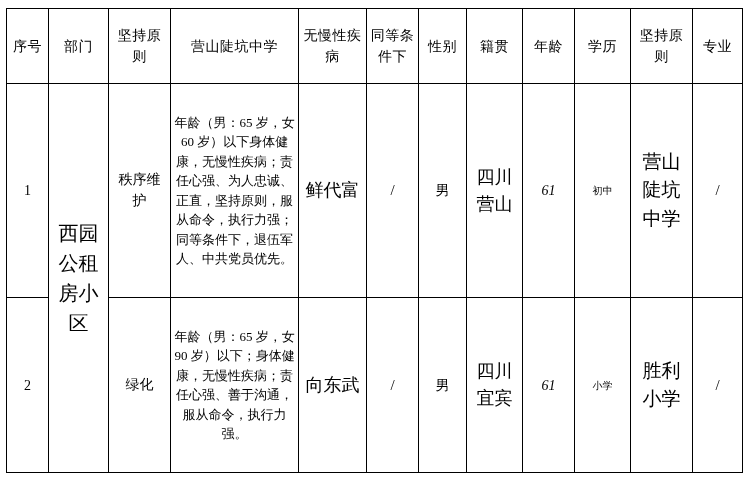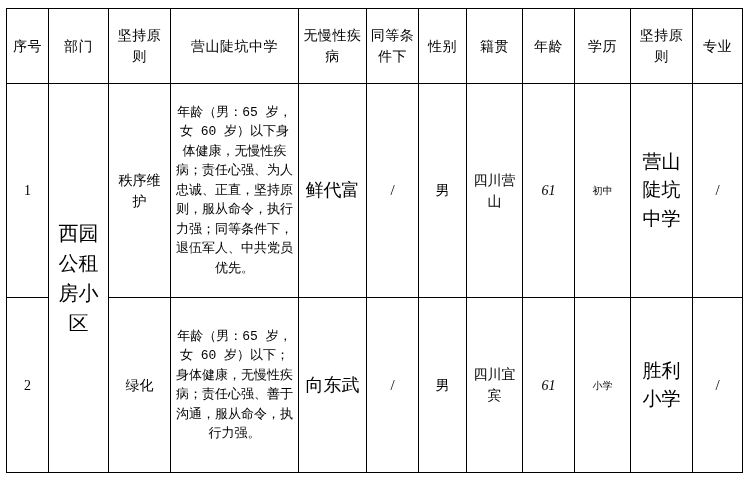--- a/index.html
+++ b/index.html
@@ -50,33 +50,32 @@
   col.c-rank     { width: 52px; }
   col.c-sex      { width: 48px; }
   col.c-native   { width: 56px; }
   col.c-age      { width: 52px; }
   col.c-edu      { width: 56px; }
   col.c-school   { width: 62px; }
   col.c-major    { width: 50px; }
 
   td.seq      { font-size: 14px; }
   td.dept     { font-size: 20px; line-height: 1.85; }
-  td.postname { font-size: 14px; line-height: 1.85; }
+  td.postname { font-size: 14px; line-height: 1.85; font-family: Liberation Mono, monospace; }
   td.req {
     font-size: 13px;
     text-align: left;
     line-height: 1.62;
     padding: 6px 5px;
     letter-spacing: 0px;
-    font-family: Liberation Mono, monospace;
   }
   td.cand     { font-size: 18px; }
   td.rank     { font-size: 15px; font-weight: bold; }
   td.sex      { font-size: 14px; }
-  td.native   { font-size: 14px; line-height: 1.7; }
+  td.native   { font-size: 18px; line-height: 1.7; }
   td.age      { font-size: 14px; font-style: italic; }
   td.edu      { font-size: 10px; }
   td.school   { font-size: 19px; line-height: 1.7; }
   td.major    { font-size: 15px; font-weight: bold; }
 
   tbody tr.row-1 { height: 214px; }
   tbody tr.row-2 { height: 175px; }
 </style>
 </head>
 <body>
@@ -124,21 +123,21 @@
         <td class="sex">男</td>
         <td class="native">四川营山</td>
         <td class="age">61</td>
         <td class="edu">初中</td>
         <td class="school">营山陡坑中学</td>
         <td class="major">/</td>
       </tr>
       <tr class="row-2">
         <td class="seq">2</td>
         <td class="postname">绿化</td>
-        <td class="req">年龄（男：65 岁，女 60 岁）以下；身体健康，无慢性疾病；责任心强、善于沟通，服从命令，执行力强。</td>
+        <td class="req">年龄（男：65 岁，女 90 岁）以下；身体健康，无慢性疾病；责任心强、善于沟通，服从命令，执行力强。</td>
         <td class="cand">向东武</td>
         <td class="rank">/</td>
         <td class="sex">男</td>
         <td class="native">四川宜宾</td>
         <td class="age">61</td>
         <td class="edu">小学</td>
         <td class="school">胜利小学</td>
         <td class="major">/</td>
       </tr>
     </tbody>

